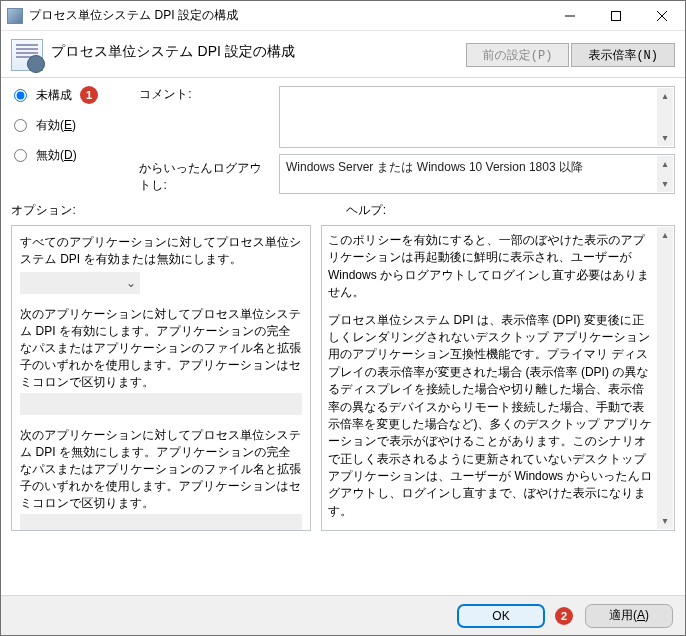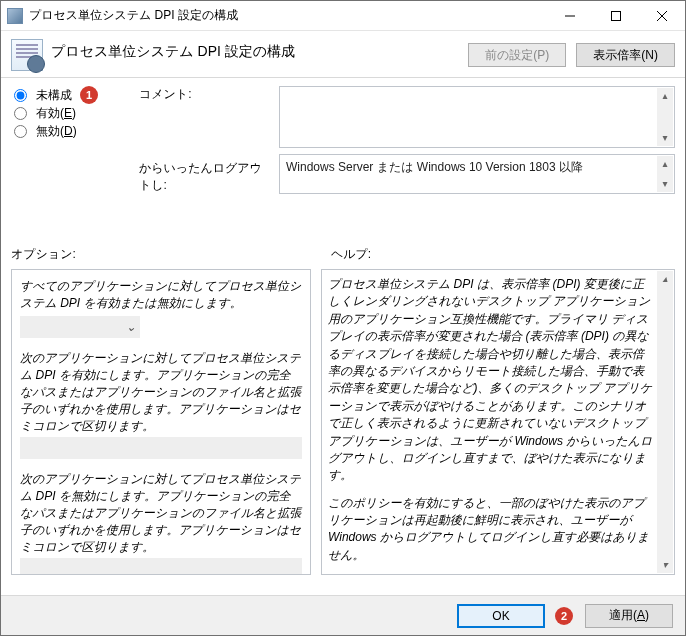--- a/index.html
+++ b/index.html
@@ -63,22 +63,23 @@
     background:#5f7a97; border-radius:50%;
     border:1px solid #3b5978;
   }
   .header-label {
     font-size: 14px;
     padding-top: 4px;
   }
   .header-buttons {
     margin-left: auto;
     display: flex;
-    gap: 10px;
+    gap: 2px;
     padding-top:4px;
+    font-family:Liberation Mono, monospace;
   }
   .header-buttons button,
   .footer button {
     font: inherit;
     height: 24px;
     padding: 0 16px;
     background: #e1e1e1;
     border: 1px solid #adadad;
   }
   .header-buttons button[disabled]{
@@ -89,20 +90,21 @@
   
   .config-area{
     display:flex;
     padding: 8px 10px 4px 10px;
     gap: 10px;
   }
   .radio-col{
     width: 118px;
     display:flex;
     flex-direction:column;
+    gap: 12px;
     padding-top:0;
   }
   .radio-row{
     display:flex;
     align-items:center;
     gap:6px;
     height:18px;
     position:relative;
   }
   .radio-row input { margin:0 3px 0 3px; }
@@ -154,30 +156,29 @@
     background:#f0f0f0;
   }
   .fake-scroll-v .arrow{
     position:absolute; left:0; right:0; height:16px;
     display:flex; align-items:center; justify-content:center;
     color:#666; font-size:10px; line-height:1;
   }
   .fake-scroll-v .arrow.up{top:0;} .fake-scroll-v .arrow.down{bottom:0;}
   
   .columns-label{
-    display:flex; padding:4px 10px 2px 10px; gap:20px;margin-top:44px;
+    display:flex; padding:4px 10px 2px 10px; gap:35px;
   }
   .columns-label .lab-left{width:300px;}
   .columns-label .lab-right{flex:1;}
   .columns{
     display:flex;
     padding:4px 10px 10px 10px;
     gap:10px;
     height:320px;
-    font-style:italic;
   }
   .col-left{
     width:300px;
     border:1px solid #c0c5cc;
     padding:8px 8px 8px 8px;
     overflow:hidden;
     background:#fff;
   }
   .col-left .block{margin-bottom:12px;}
   .col-left .combo{
@@ -212,20 +213,21 @@
     background:#f0f0f0;
     display:flex;
     align-items:center;
     justify-content:flex-end;
     gap:10px;
     padding-right:12px;
   }
   .footer button{
     min-width:88px;
     background:#e1e1e1;
+    border-radius:7px;
   }
   .footer button.primary{
     border:2px solid #0078d7;
     background:#e5f1fb;
   }
   .footer .annot{ margin-left:0; margin-right:2px; }
   u{text-decoration:underline;}
 </style>
 </head>
 <body>
@@ -316,22 +318,22 @@
     <div class="block">
       <div>次のアプリケーションに対してプロセス単位システム DPI を有効にします。アプリケーションの完全なパスまたはアプリケーションのファイル名と拡張子のいずれかを使用します。アプリケーションはセミコロンで区切ります。</div>
       <input class="textinput" style="">
     </div>
     <div class="block">
       <div>次のアプリケーションに対してプロセス単位システム DPI を無効にします。アプリケーションの完全なパスまたはアプリケーションのファイル名と拡張子のいずれかを使用します。アプリケーションはセミコロンで区切ります。</div>
       <input class="textinput" style="">
     </div>
   </div>
   <div class="col-right">
+    <p>このポリシーを有効にすると、一部のぼやけた表示のアプリケーションは再起動後に鮮明に表示され、ユーザーが Windows からログアウトしてログインし直す必要はありません。</p>
     <p>プロセス単位システム DPI は、表示倍率 (DPI) 変更後に正しくレンダリングされないデスクトップ アプリケーション用のアプリケーション互換性機能です。プライマリ ディスプレイの表示倍率が変更された場合 (表示倍率 (DPI) の異なるディスプレイを接続した場合や切り離した場合、表示倍率の異なるデバイスからリモート接続した場合、手動で表示倍率を変更した場合など)、多くのデスクトップ アプリケーションで表示がぼやけることがあります。このシナリオで正しく表示されるように更新されていないデスクトップ アプリケーションは、ユーザーが Windows からいったんログアウトし、ログインし直すまで、ぼやけた表示になります。</p>
-    <p>このポリシーを有効にすると、一部のぼやけた表示のアプリケーションは再起動後に鮮明に表示され、ユーザーが Windows からログアウトしてログインし直す必要はありません。</p>
     <p>次の点に注意してください:</p>
 
     <div class="fake-scroll-v">
       <div class="arrow up">▴</div>
       <div class="arrow down">▾</div>
     </div>
   </div>
 </div>
 
 <div class="footer">

